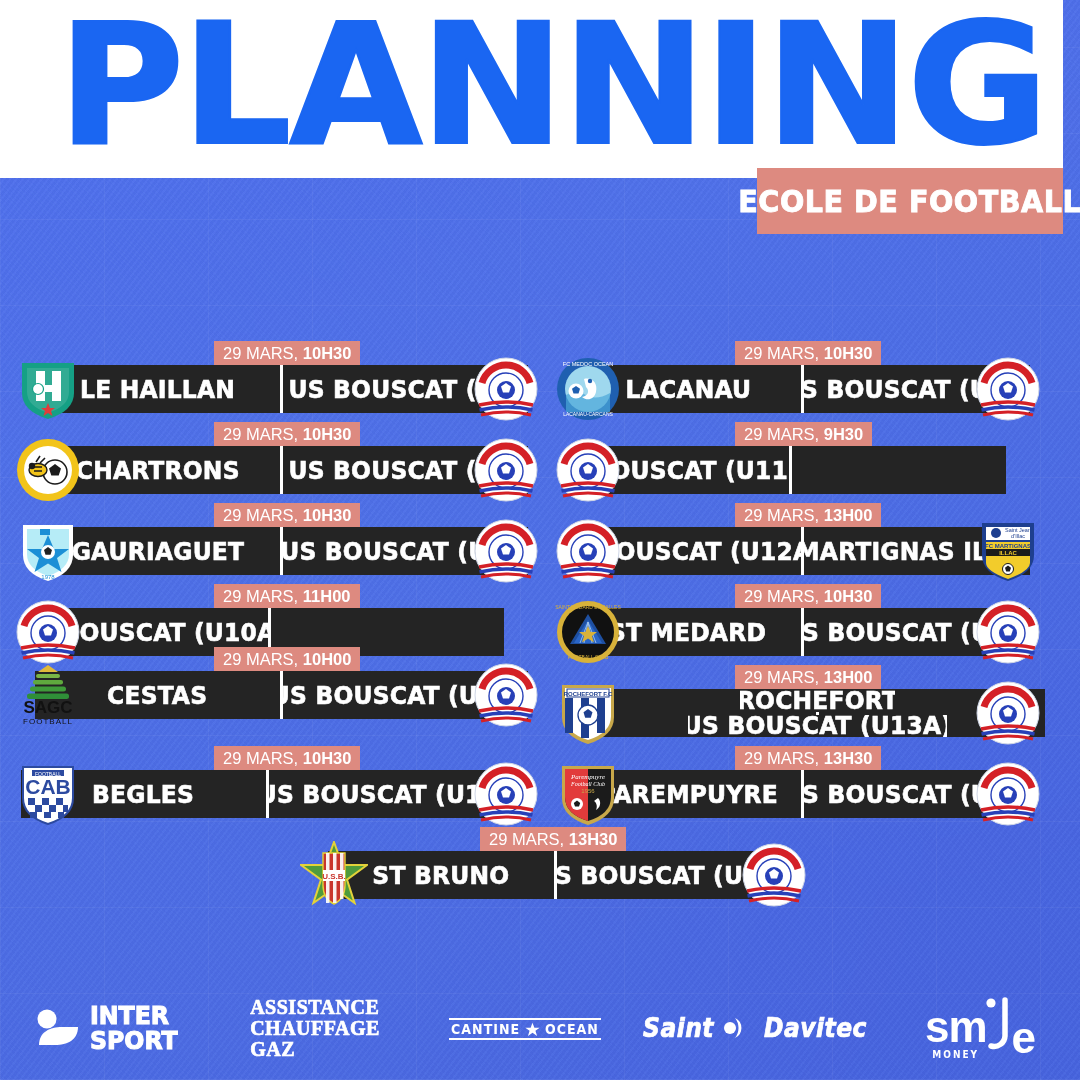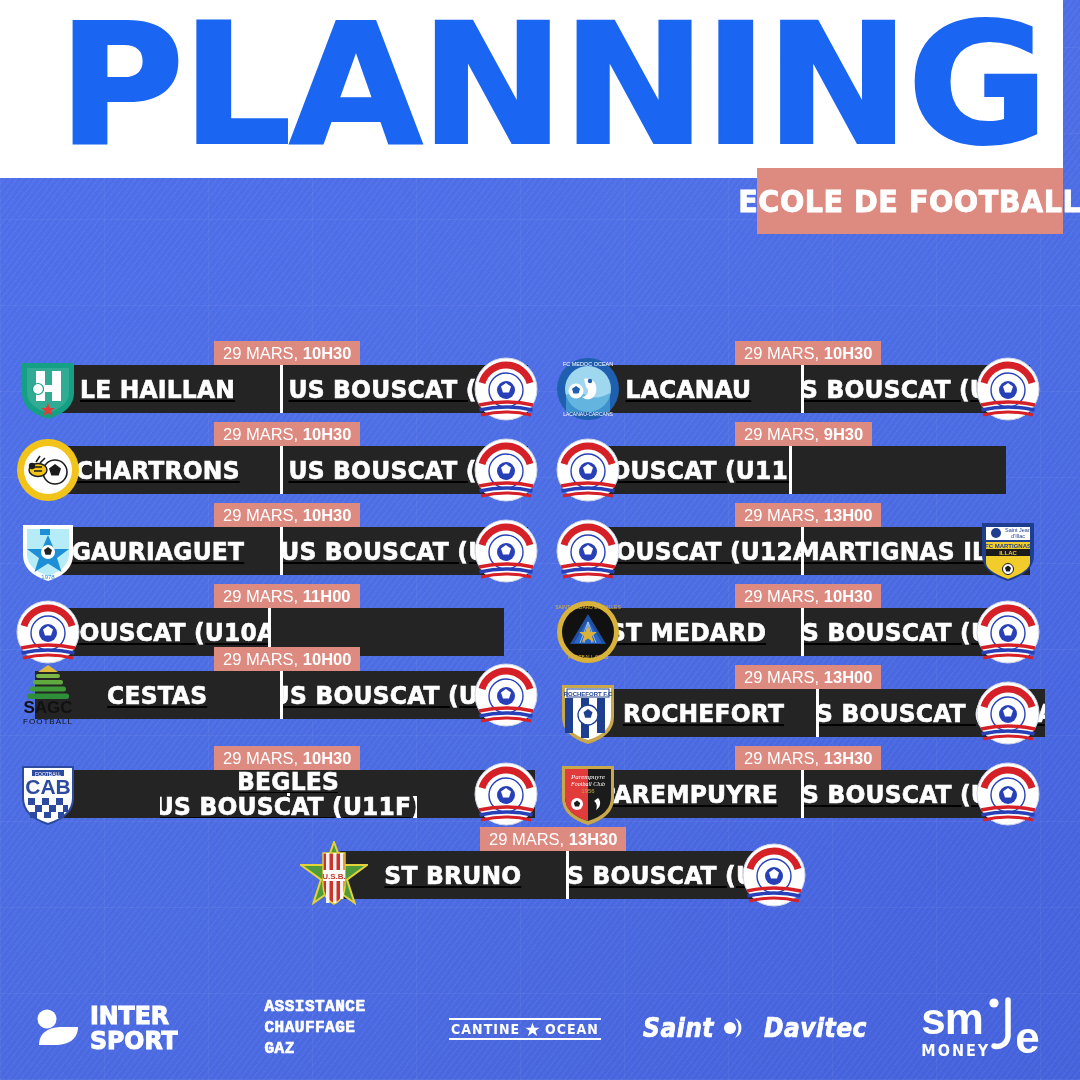--- a/index.html
+++ b/index.html
@@ -78,21 +78,21 @@
   }
   .fixture .badge b{font-weight:700;}
   .fixture .bar{
     position:absolute;top:33px;height:48px;
     background:#242424;
     display:flex;align-items:center;
     z-index:1;
   }
   .fixture .side{
     flex:1 1 0;display:flex;align-items:center;justify-content:center;
-    height:100%;overflow:hidden;text-decoration:underline;
+    height:100%;overflow:hidden;
   }
   .fixture .side .tname{
     color:#ffffff;font-weight:700;font-size:25px;
     font-family:"Liberation Sans Narrow","DejaVu Sans Condensed","Liberation Sans",sans-serif;
     transform:scaleX(1.04);white-space:nowrap;letter-spacing:.2px;
     -webkit-text-stroke:.6px #ffffff;
   }
   .fixture .divider{
     width:3px;height:48px;background:#ffffff;flex:0 0 3px;
   }
@@ -118,22 +118,22 @@
   #sp-smile{width:190px;}
 
   .is-wrap{display:flex;align-items:center;gap:8px;}
   .is-text{
     font-family:"Liberation Sans Narrow","DejaVu Sans Condensed","Liberation Sans",sans-serif;
     font-weight:700;font-size:25px;line-height:25px;color:#fff;
     transform:scaleX(1.05);transform-origin:left center;
     -webkit-text-stroke:1px #fff;
   }
   .ac-text{
-    font-family:Liberation Mono, monospace;
-    font-weight:700;font-size:16px;line-height:21px;color:#fff;letter-spacing:.5px;
+    font-family:Liberation Serif, serif;
+    font-weight:700;font-size:20px;line-height:21px;color:#fff;letter-spacing:.5px;
     -webkit-text-stroke:.7px #fff;
   }
   .wk-top{
     font-family:"Liberation Sans Narrow","DejaVu Sans Condensed","Liberation Sans",sans-serif;
     font-weight:700;font-size:40px;line-height:38px;color:#fff;letter-spacing:-1px;
     text-align:center;-webkit-text-stroke:1.4px #fff;
   }
   .wk-bot{
     font-family:"Liberation Sans Narrow","DejaVu Sans Condensed","Liberation Sans",sans-serif;
     font-weight:700;font-size:14px;line-height:16px;color:#fff;letter-spacing:1px;
@@ -145,21 +145,21 @@
     font-family:"Liberation Sans Narrow","DejaVu Sans Condensed","Liberation Sans",sans-serif;
     font-style:italic;font-weight:700;font-size:26px;color:#fff;letter-spacing:.5px;
     -webkit-text-stroke:.7px #fff;white-space:nowrap;
   }
   .sm-main{
     font-family:"Liberation Sans","DejaVu Sans",sans-serif;
     font-weight:700;font-size:44px;line-height:44px;color:#fff;letter-spacing:-1px;
   }
   .sm-sub{
     font-family:"Liberation Sans Narrow","DejaVu Sans Condensed","Liberation Sans",sans-serif;
-    font-weight:700;font-size:16px;color:#fff;letter-spacing:2px;text-align:center;
+    font-weight:700;font-size:10px;color:#fff;letter-spacing:2px;text-align:center;
   }
 </style>
 </head>
 <body>
 
 <div id="bg-texture"></div>
 
 <div id="header">
   <div id="page-title">PLANNING DU WEEK-END</div>
 </div>
@@ -327,21 +327,21 @@
       <circle cx="34" cy="35" r="9" fill="#2740b8"></circle>
       <polygon points="34,28 39,31.6 37,37.6 31,37.6 29,31.6" fill="#fff"></polygon>
       <path d="M7 50 Q34 44 61 50" fill="none" stroke="#d42026" stroke-width="3.4"></path>
       <path d="M7.5 55 Q34 49 60.5 55" fill="none" stroke="#2740b8" stroke-width="3.4"></path>
       <path d="M9 60 Q34 54 59 60" fill="none" stroke="#d42026" stroke-width="3"></path>
     </svg>
         </div>
       </div>
       <div class="fixture" style="position: absolute; top: 405px; left: 0px; right: 0px;">
         <div class="badge" style="left: 214px;"><span>29 MARS, </span><b>10H30</b></div>
-        <div class="bar" style="left: 42px; width: 493px; flex-direction: column;">
+        <div class="bar" style="left: 21px; width: 493px;">
           <div class="side">
             <span class="tname">BEGLES</span>
           </div>
           <div class="divider"></div>
           <div class="side">
             <span class="tname">US BOUSCAT (U11F)</span>
           </div>
         </div>
         <div class="crest l" style="left: 14px;">
           <svg viewBox="0 0 68 68">
@@ -518,21 +518,21 @@
       <circle cx="34" cy="35" r="9" fill="#2740b8"></circle>
       <polygon points="34,28 39,31.6 37,37.6 31,37.6 29,31.6" fill="#fff"></polygon>
       <path d="M7 50 Q34 44 61 50" fill="none" stroke="#d42026" stroke-width="3.4"></path>
       <path d="M7.5 55 Q34 49 60.5 55" fill="none" stroke="#2740b8" stroke-width="3.4"></path>
       <path d="M9 60 Q34 54 59 60" fill="none" stroke="#d42026" stroke-width="3"></path>
     </svg>
         </div>
       </div>
       <div class="fixture" style="position: absolute; top: 324px; left: 0px; right: 0px;">
         <div class="badge" style="left: 195px;"><span>29 MARS, </span><b>13H00</b></div>
-        <div class="bar" style="left: 50px; width: 455px;">
+        <div class="bar" style="left: 50px; width: 455px; flex-direction: column;">
           <div class="side">
             <span class="tname">ROCHEFORT</span>
           </div>
           <div class="divider"></div>
           <div class="side">
             <span class="tname">US BOUSCAT (U13A)</span>
           </div>
         </div>
         <div class="crest l" style="left: 14px;">
           <svg viewBox="0 0 68 68">
@@ -597,21 +597,21 @@
       <path d="M7 50 Q34 44 61 50" fill="none" stroke="#d42026" stroke-width="3.4"></path>
       <path d="M7.5 55 Q34 49 60.5 55" fill="none" stroke="#2740b8" stroke-width="3.4"></path>
       <path d="M9 60 Q34 54 59 60" fill="none" stroke="#d42026" stroke-width="3"></path>
     </svg>
         </div>
       </div>
     </div>
   <div class="fx-col" id="col-center" style="left:0;width:1080px;top:486px;">
       <div class="fixture" style="position: absolute; top: 0px; left: 0px; right: 0px;">
         <div class="badge" style="left: 480px;"><span>29 MARS, </span><b>13H30</b></div>
-        <div class="bar" style="left: 340px; width: 455px; text-align: center;">
+        <div class="bar" style="left: 328px; width: 455px; text-align: center;">
           <div class="side">
             <span class="tname">ST BRUNO</span>
           </div>
           <div class="divider"></div>
           <div class="side">
             <span class="tname">US BOUSCAT (U13C)</span>
           </div>
         </div>
         <div class="crest l" style="left: 300px;">
           <svg viewBox="0 0 68 68">

